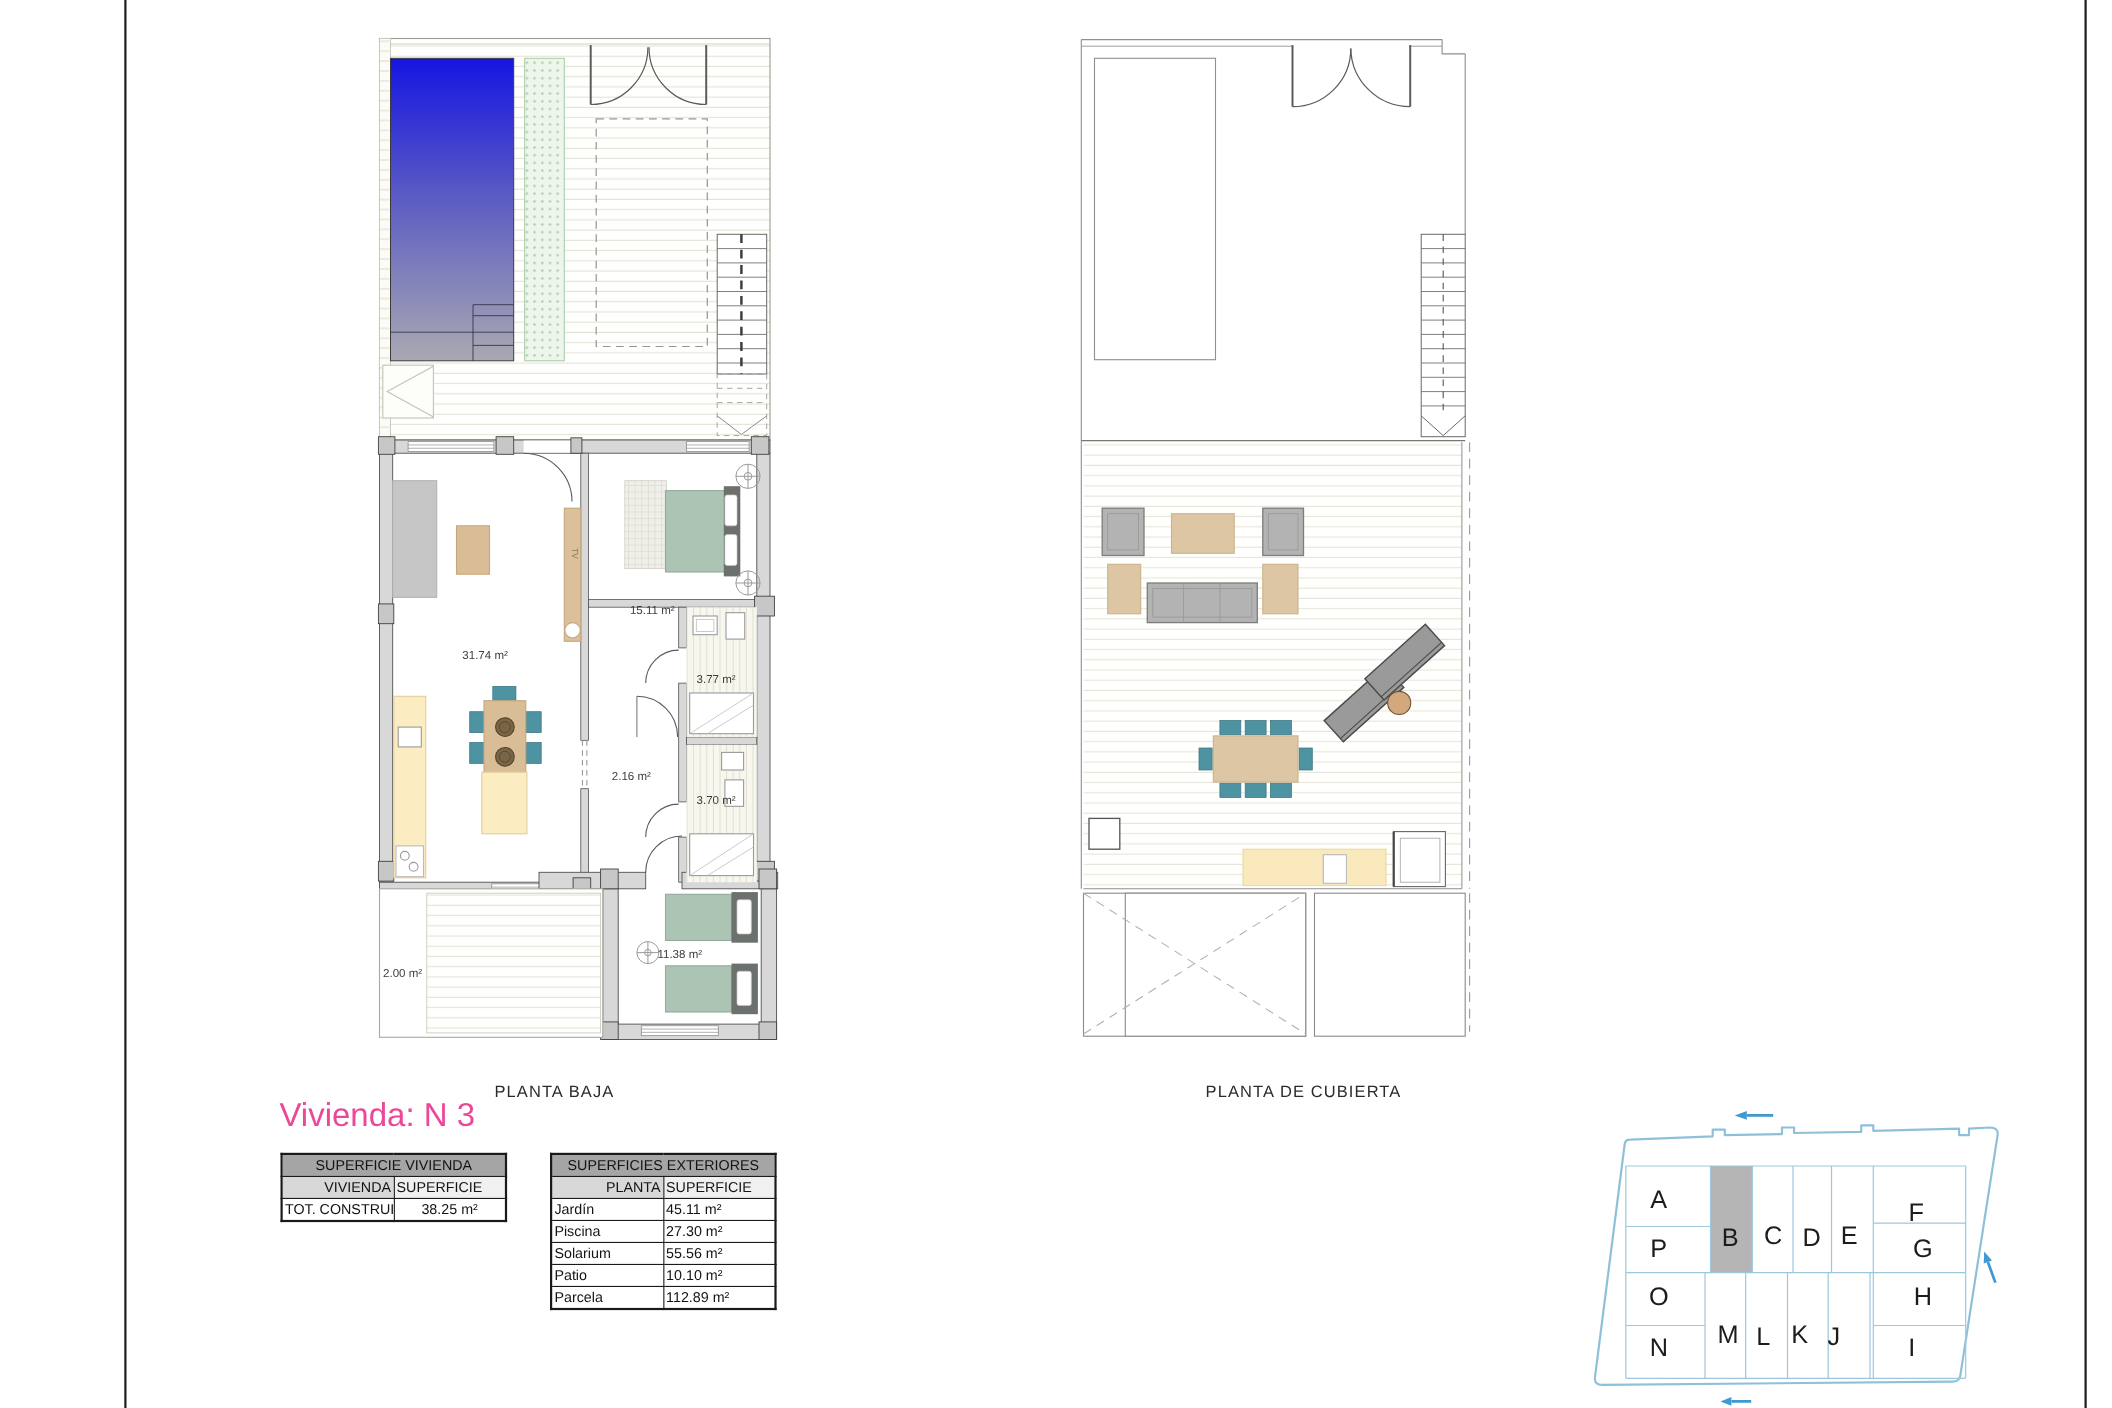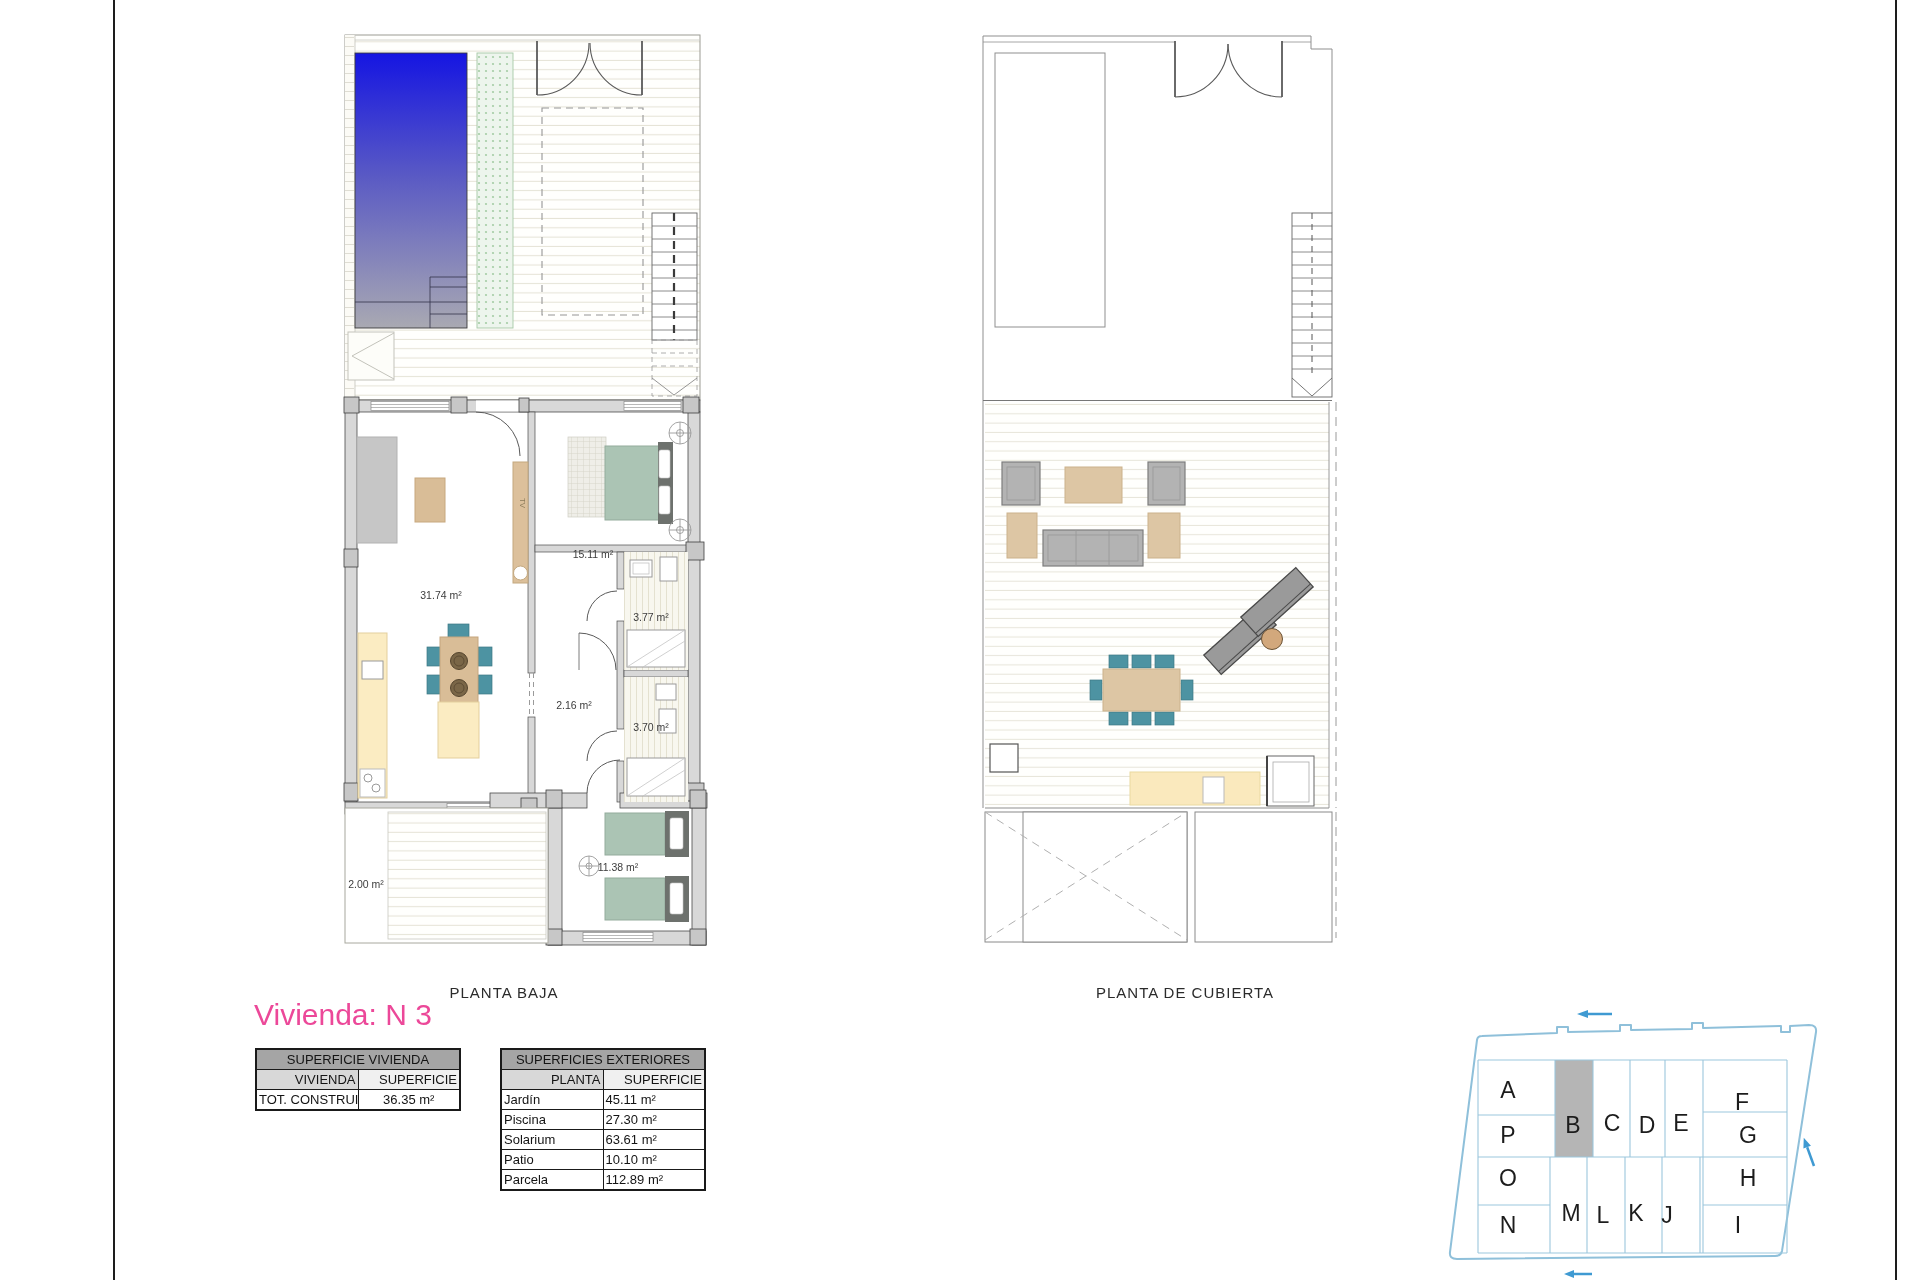--- a/index.html
+++ b/index.html
@@ -6,21 +6,21 @@
   body{font-family:"Liberation Sans",sans-serif;}
   #stage{position:relative;width:1920px;height:1280px;background:#ffffff;overflow:hidden;}
   .vline{position:absolute;top:0;bottom:0;width:2px;background:#1d1d1d;}
   .plan-label{position:absolute;width:300px;text-align:center;font-size:15px;letter-spacing:1px;color:#2b2b2b;}
   #page-title{position:absolute;left:254px;top:998px;font-size:30px;color:#ec4899;}
   table.sheet{position:absolute;border-collapse:collapse;font-size:13px;color:#141414;table-layout:fixed;}
   table.sheet td,table.sheet th{border:1px solid #1a1a1a;font-weight:normal;padding:1px 2px;height:17px;overflow:hidden;white-space:nowrap;}
   table.sheet{border:2px solid #1a1a1a;padding-left:16px;}
   th.hdr{background:#a5a5a5;text-align:center;}
   th.sub1{background:#d8d8d8;text-align:right;}
-  th.sub2{background:#f0f0f0;text-align:right;}
+  th.sub2{background:#f0f0f0;text-align:left;}
   td.lbl{text-align:left;padding-left:5px;background:#fff;}
   td.val{text-align:left;padding-left:3px;background:#fff;}
   td.valc{text-align:center;background:#fff;}
   svg{position:absolute;overflow:visible;}
   svg text{font-family:"Liberation Sans",sans-serif;}
   .areaT{font-size:10.5px;fill:#3c3c3c;}
   .unitT{font-size:23px;fill:#1c1c1c;}
 </style>
 </head>
 <body>
@@ -408,21 +408,21 @@
           <th class="hdr" colspan="2">SUPERFICIE VIVIENDA</th>
         </tr>
       <tr>
         <th class="sub1" style="width:131px">VIVIENDA</th>
         <th class="sub2" style="width:75px">SUPERFICIE</th>
       </tr>
     </thead>
     <tbody>
       <tr>
         <td class="lbl">TOT. CONSTRUIDA</td>
-        <td class="valc">36.35 m²</td>
+        <td class="valc">38.25 m²</td>
       </tr>
     </tbody>
   </table>
 
   <table class="sheet" style="left:500px;top:1048px;width:206px">
     <thead>
       <tr>
           <th class="hdr" colspan="2">SUPERFICIES EXTERIORES</th>
         </tr>
       <tr>
@@ -434,21 +434,21 @@
       <tr>
         <td class="lbl">Jardín</td>
         <td class="val">45.11 m²</td>
       </tr>
       <tr>
         <td class="lbl">Piscina</td>
         <td class="val">27.30 m²</td>
       </tr>
       <tr>
         <td class="lbl">Solarium</td>
-        <td class="val">63.61 m²</td>
+        <td class="val">55.56 m²</td>
       </tr>
       <tr>
         <td class="lbl">Patio</td>
         <td class="val">10.10 m²</td>
       </tr>
       <tr>
         <td class="lbl">Parcela</td>
         <td class="val">112.89 m²</td>
       </tr>
     </tbody>

